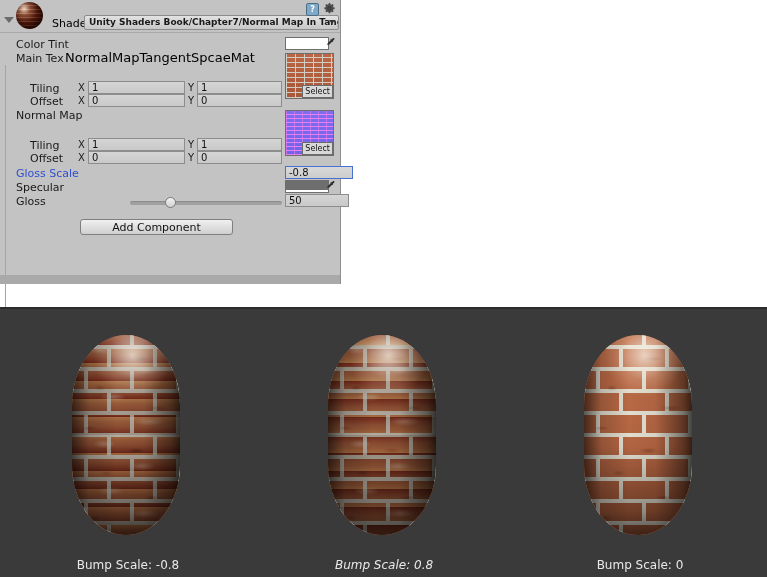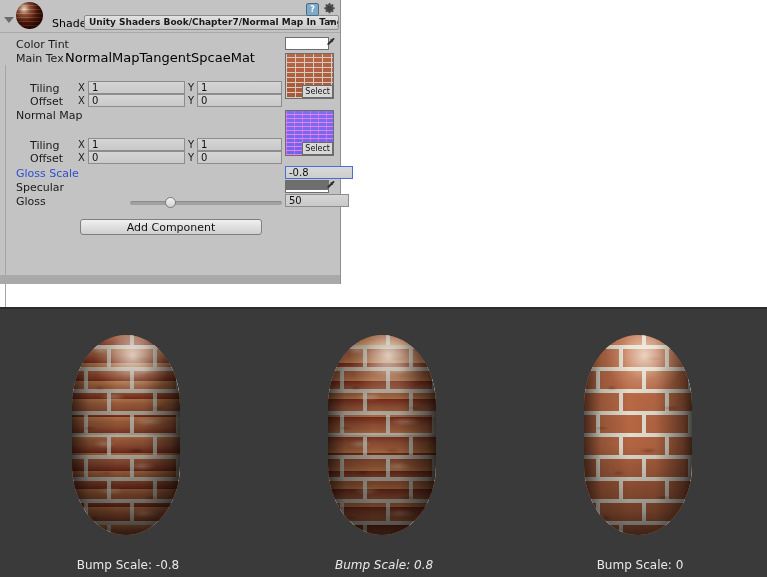--- a/index.html
+++ b/index.html
@@ -340,21 +340,21 @@
       <svg width="12" height="13" viewBox="0 0 16 16">
         <path fill="#2e2e2e" d="M11.6 1.2c-.8-.8-2-.8-2.8 0L7.3 2.7l-.6-.6-1 1 .6.6-4.1 4.1-.5 2.3 2.3-.5L8.1 5.5l.6.6 1-1-.6-.6 1.5-1.5c.8-.8.8-2 0-1.8z"></path>
       </svg>
     </div>
 
     <div class="prop-label" style="left:16px;top:162px;">Gloss</div>
     <div class="slider-track" style="left:130px;top:168px;width:152px;"></div>
     <div class="slider-knob" id="gloss-knob" style="left: 165.25px; top: 164px;"></div>
     <div class="num-field" style="left:285px;top:161px;width:64px;">50</div>
 
-    <div class="add-component" style="left:80px;top:186px;width:182px;height:16px;line-height:15px;">Add Component</div>
+    <div class="add-component" style="left:80px;top:186px;width:153px;height:16px;line-height:15px;">Add Component</div>
 
     <div class="ins-footer"></div>
   </div>
 </div>
 
 <div id="viewport">
 
   <div class="capsule-cell" style="left:0px;width:256px;">
     <div class="capsule" style="left:72px;top:26px;">
       <div class="cap-tex">

